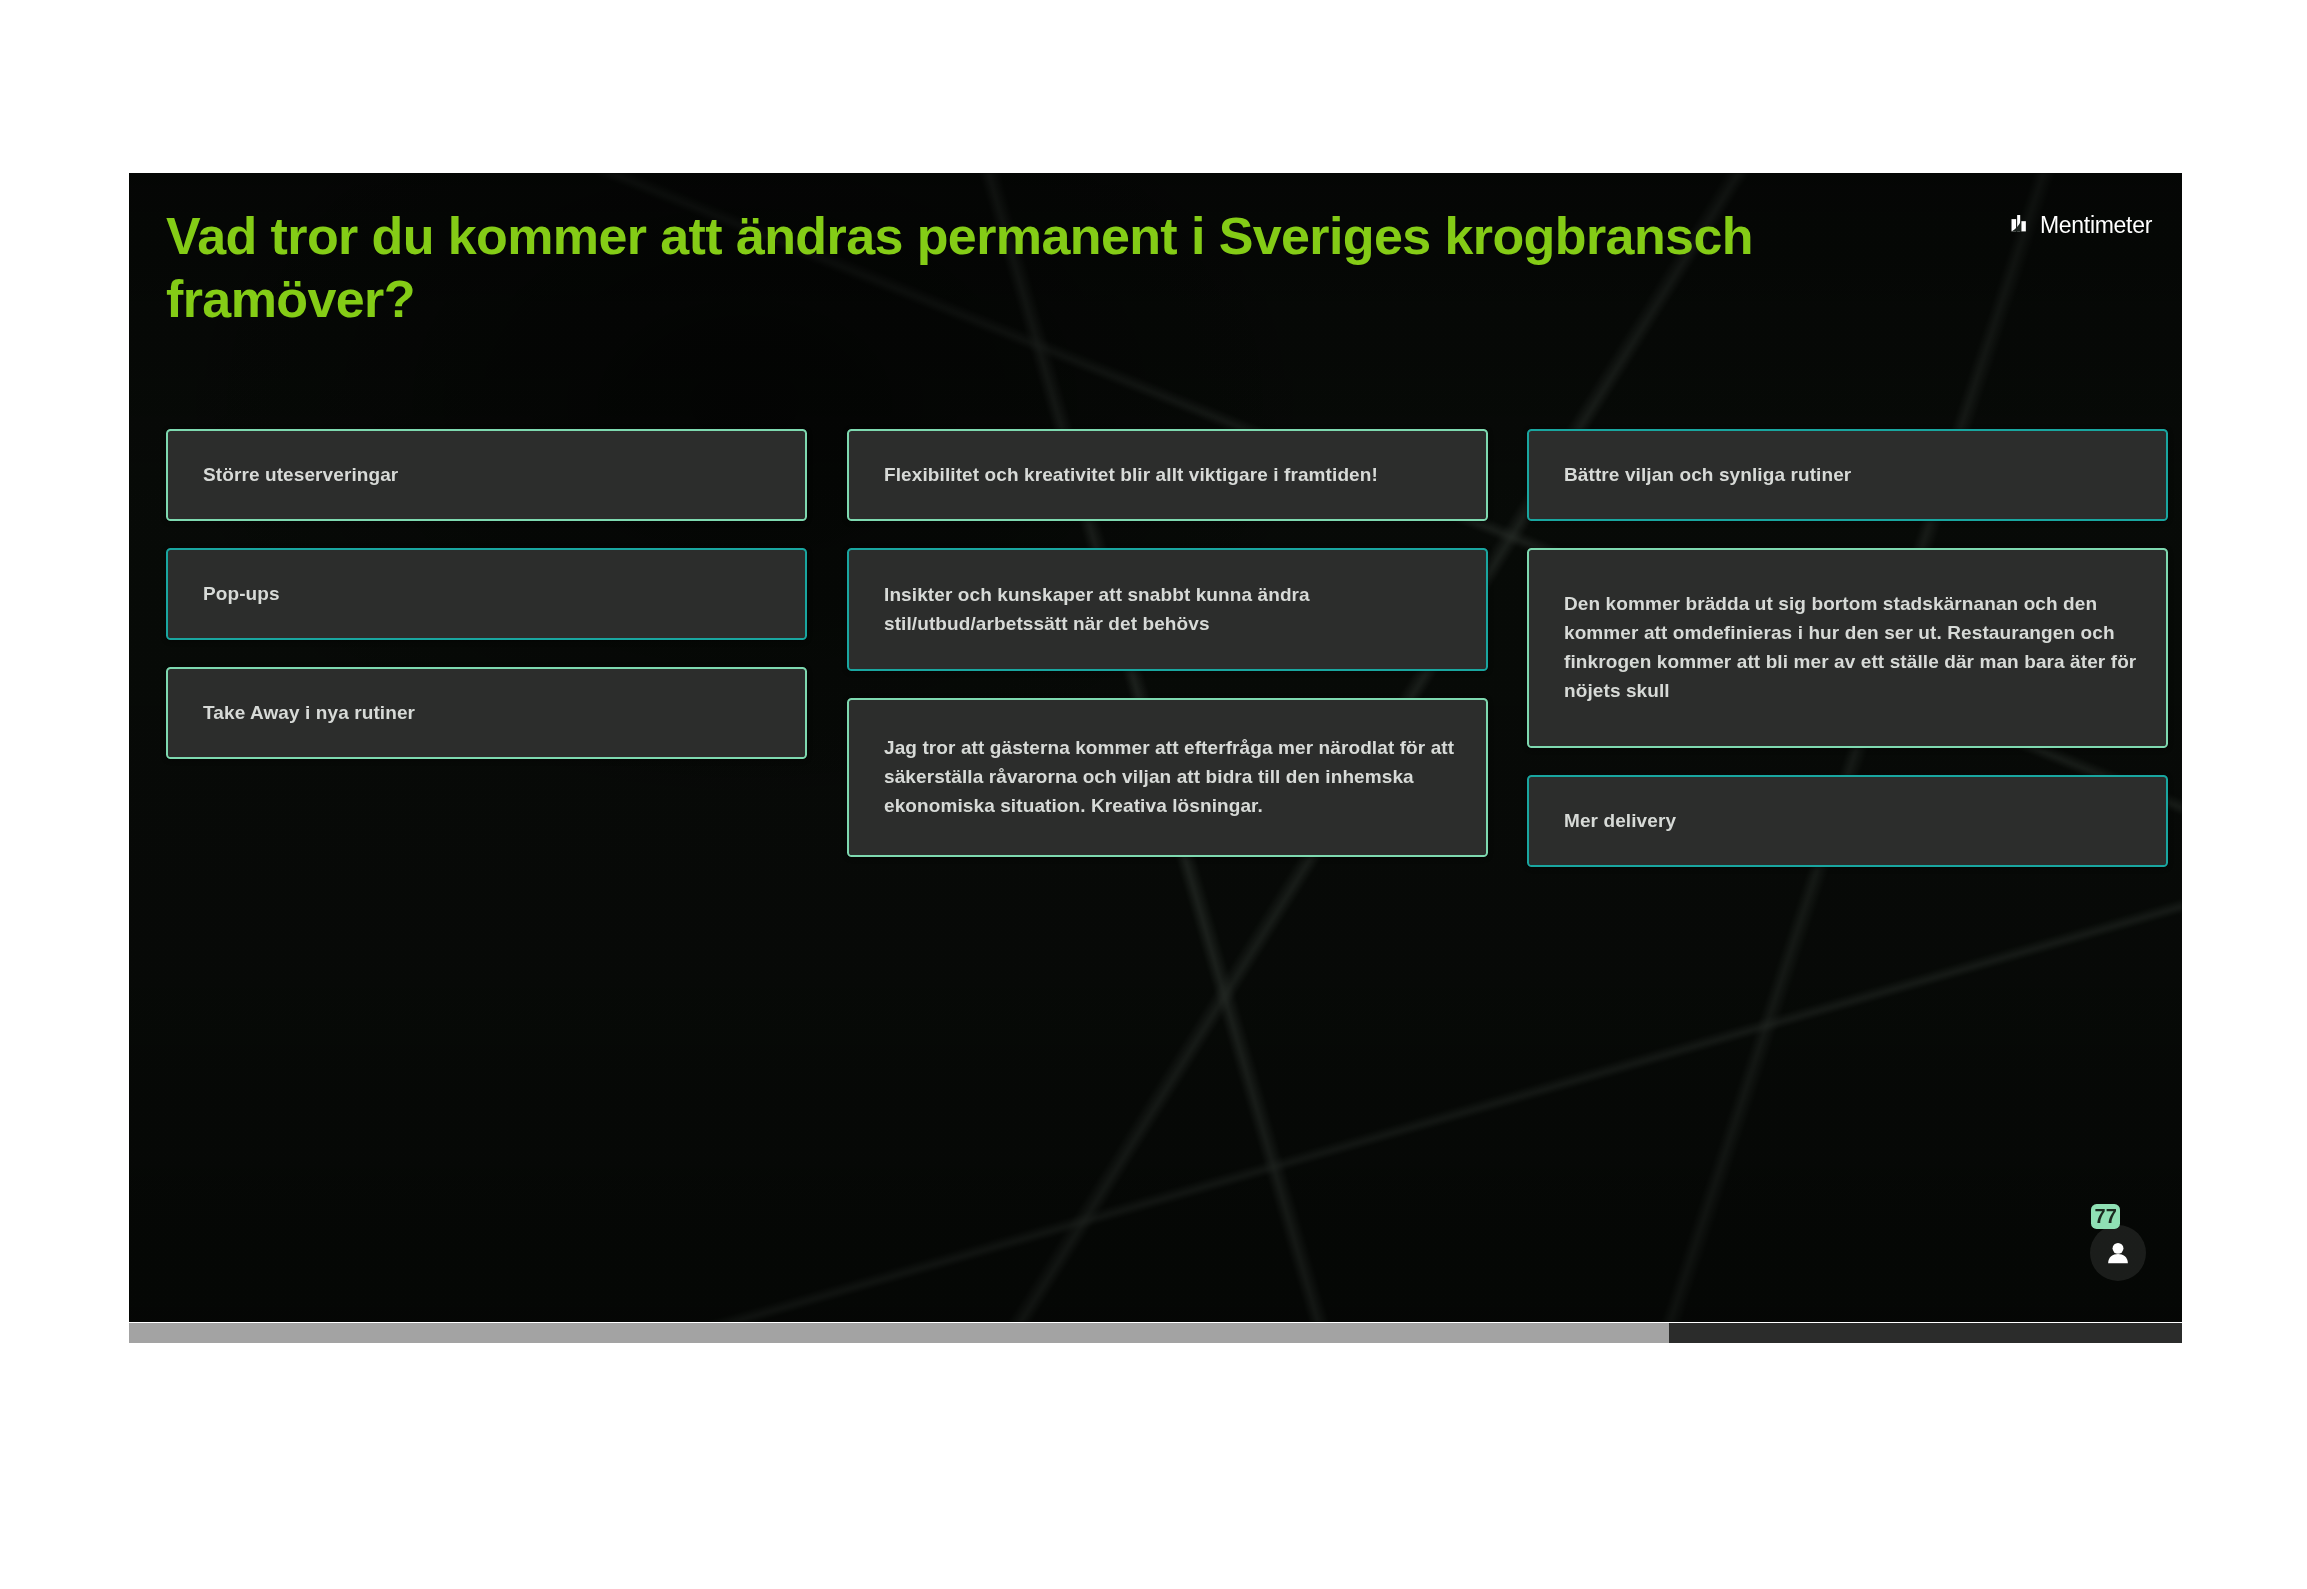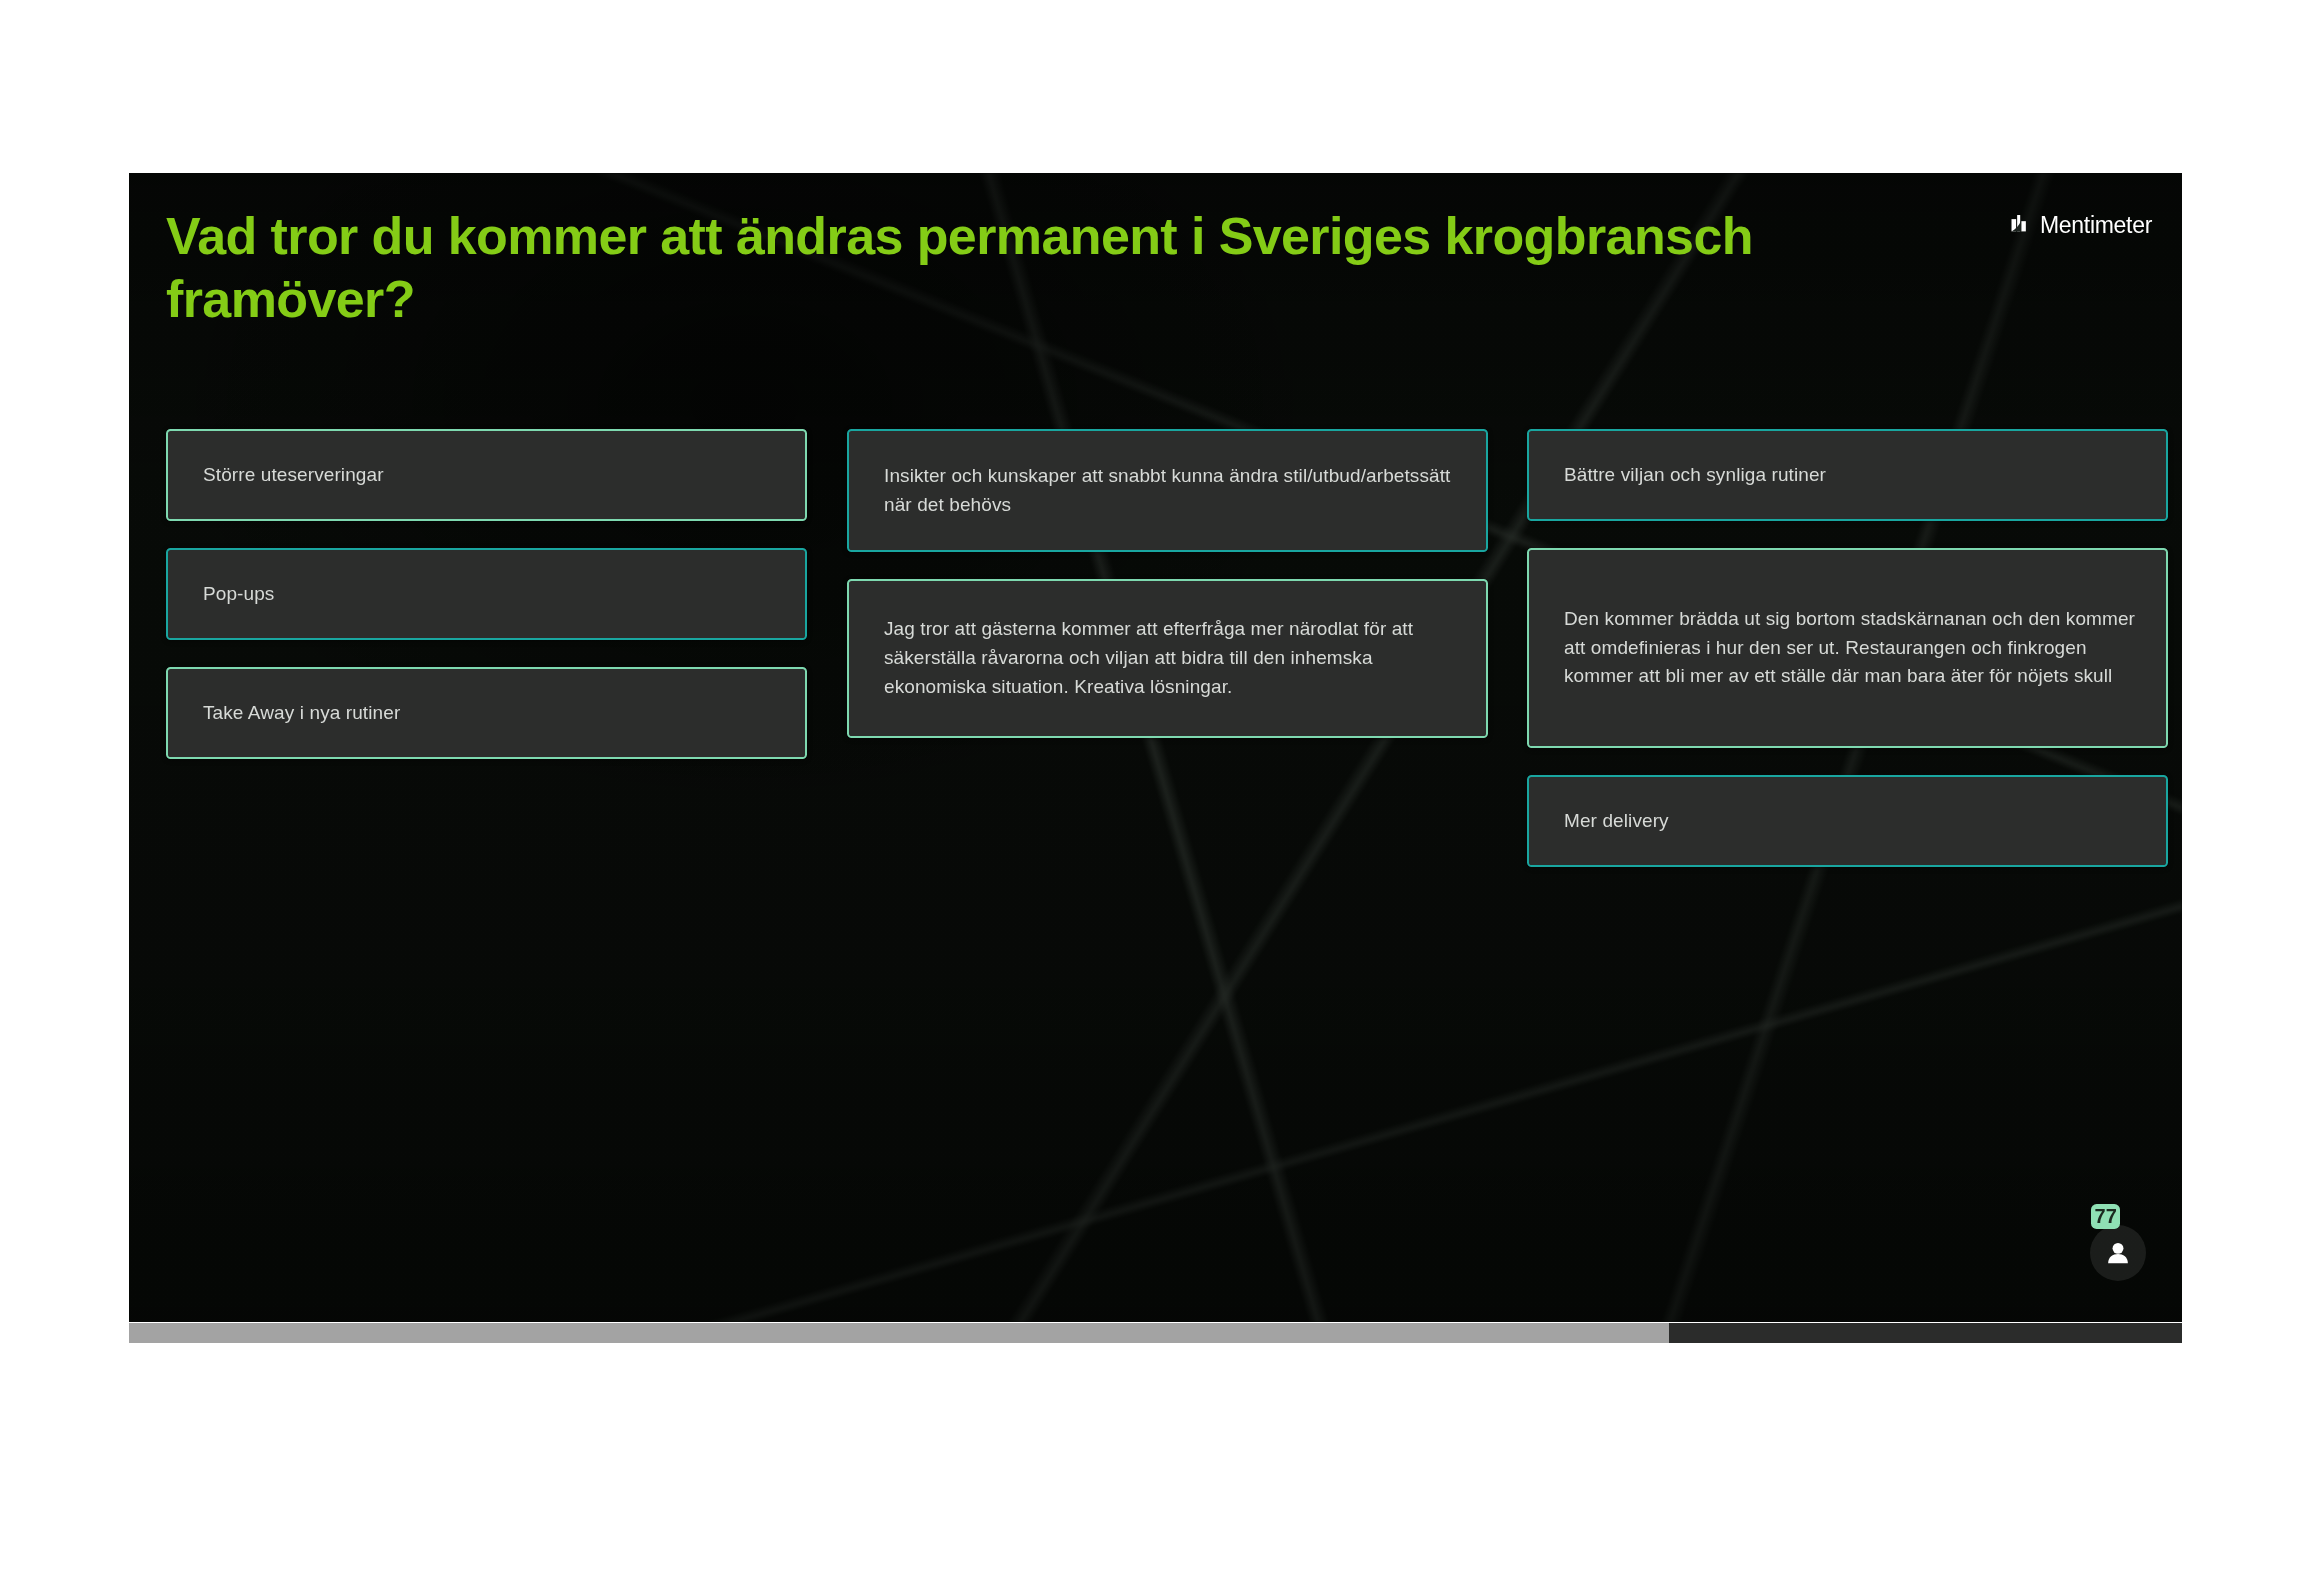--- a/index.html
+++ b/index.html
@@ -158,21 +158,21 @@
     padding: 17.4px 29px 17.4px 35px;
     margin-bottom: 27px;
     box-shadow: 0 1px 5.1px rgba(0,0,0,.45);
   }
   .answer-card.accent-teal  { border-color: #19a6a0; }
   .answer-card.accent-green { border-color: #7ed9b0; }
   .answer-card .answer-text {
     color: #d7dad7;
     font-size: 19px;
     line-height: 1.52;
-    font-weight: 400;
+    font-weight: 700;
     letter-spacing: 0.1px;
   }
   
   .h-s  { min-height: 92px; }
   .h-m  { min-height: 123px; }
   .h-l  { min-height: 159px; }
   .h-xl { min-height: 200px; }
 
   
   #participant-widget {
@@ -262,20 +262,23 @@
       </div>
       <div class="answer-card accent-teal h-s">
         <span class="answer-text">Pop-ups</span>
       </div>
       <div class="answer-card accent-green h-s">
         <span class="answer-text">Take Away i nya rutiner</span>
       </div>
     </div>
 
     <div class="answer-col" id="col-2">
+      <div class="answer-card accent-green h-s">
+        <span class="answer-text">Flexibilitet och kreativitet blir allt viktigare i framtiden!</span>
+      </div>
       <div class="answer-card accent-teal h-m">
         <span class="answer-text">Insikter och kunskaper att snabbt kunna ändra stil/utbud/arbetssätt när det behövs</span>
       </div>
       <div class="answer-card accent-green h-l">
         <span class="answer-text">Jag tror att gästerna kommer att efterfråga mer närodlat för att säkerställa råvarorna och viljan att bidra till den inhemska ekonomiska situation. Kreativa lösningar.</span>
       </div>
     </div>
 
     <div class="answer-col" id="col-3">
       <div class="answer-card accent-teal h-s">

